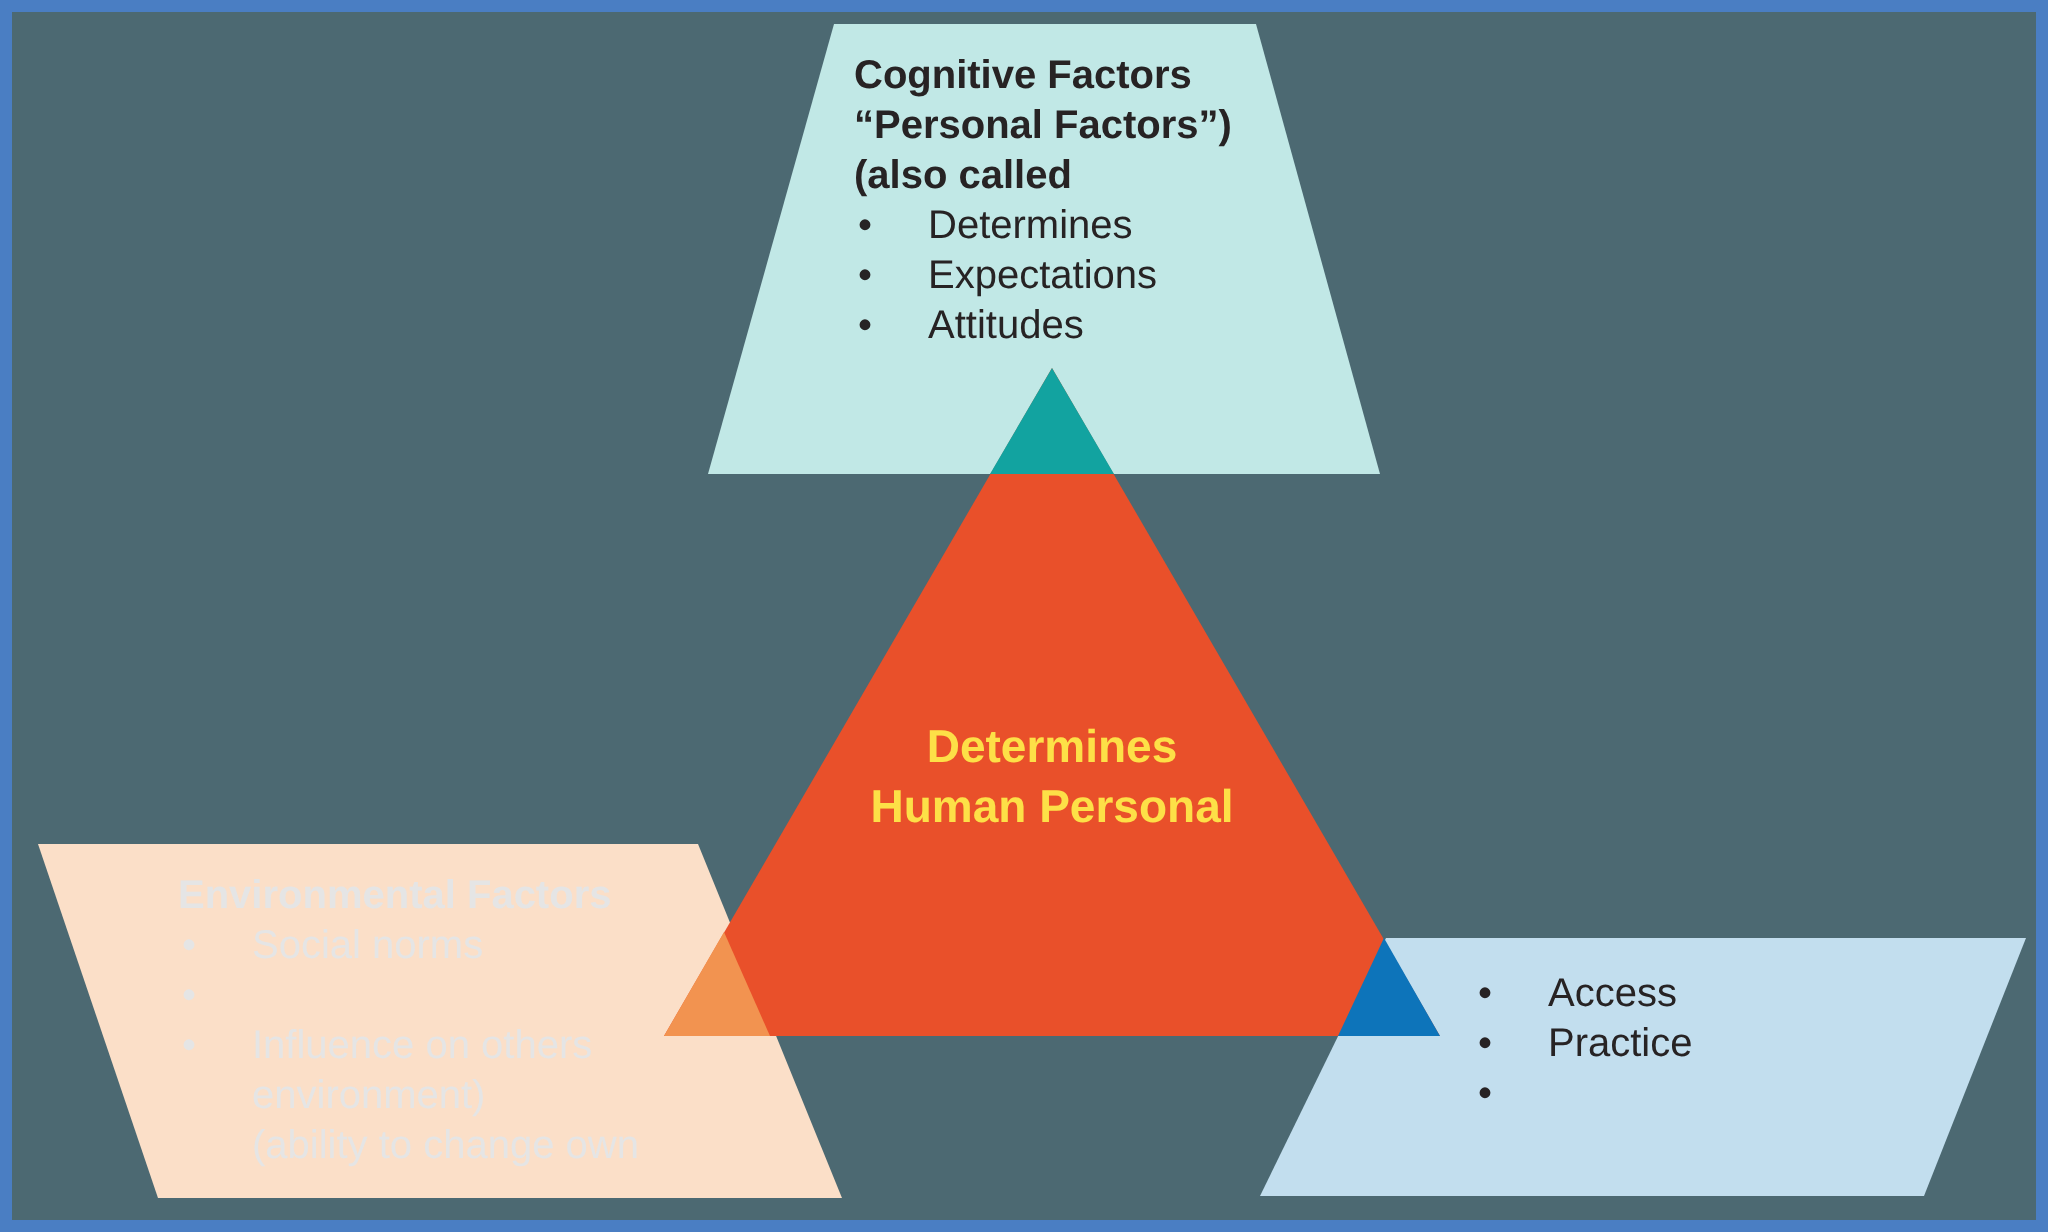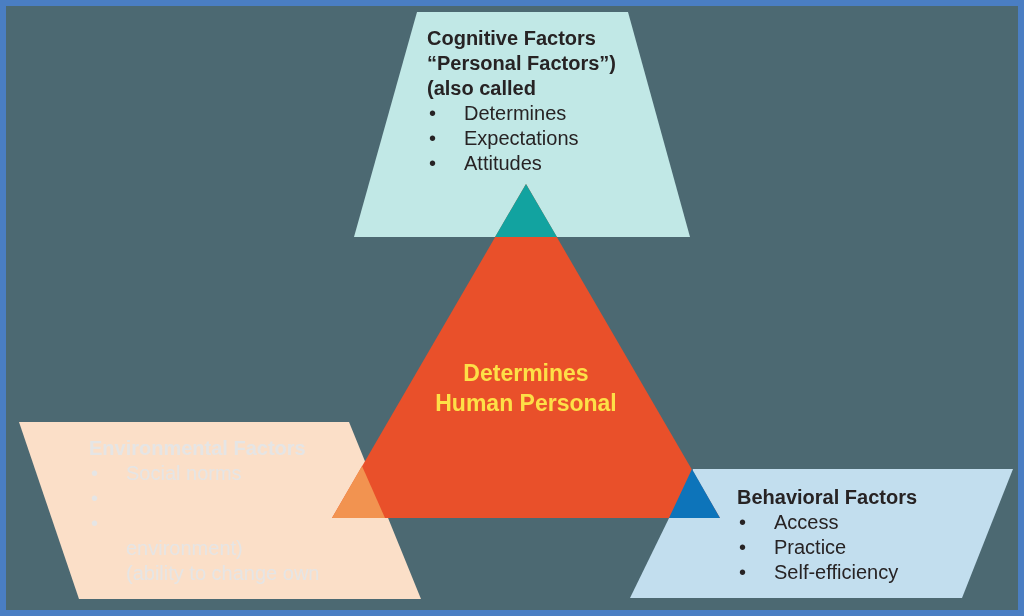--- a/index.html
+++ b/index.html
@@ -96,44 +96,43 @@
     <div class="title">Environmental Factors</div>
     <div class="row">
       <span class="dot">•</span>
       <span>Social norms</span>
     </div>
     <div class="row">
       <span class="dot">•</span>
     </div>
     <div class="row">
       <span class="dot">•</span>
+      <span>Influence on others</span>
     </div>
     <div class="row">
       <span class="dot"></span>
       <span>environment)</span>
     </div>
     <div class="row">
       <span class="dot"></span>
       <span>(ability to change own</span>
     </div>
   </div>
 
   <div class="panel" style="left: 737px; top: 485px; color: rgb(39, 35, 36);">
-    <div class="title">Behavioral Factors</div>
     <div class="row">
       <span class="dot">•</span>
       <span>Access</span>
     </div>
     <div class="row">
       <span class="dot">•</span>
       <span>Practice</span>
     </div>
     <div class="row">
       <span class="dot">•</span>
-      <span>Self-efficiency</span>
     </div>
   </div>
 
   <div class="center-label">
     <div>Determines</div>
     <div>Human Personal</div>
   </div>
 
   <div class="frame" style="border-color: rgb(74, 126, 195);"></div>
 

